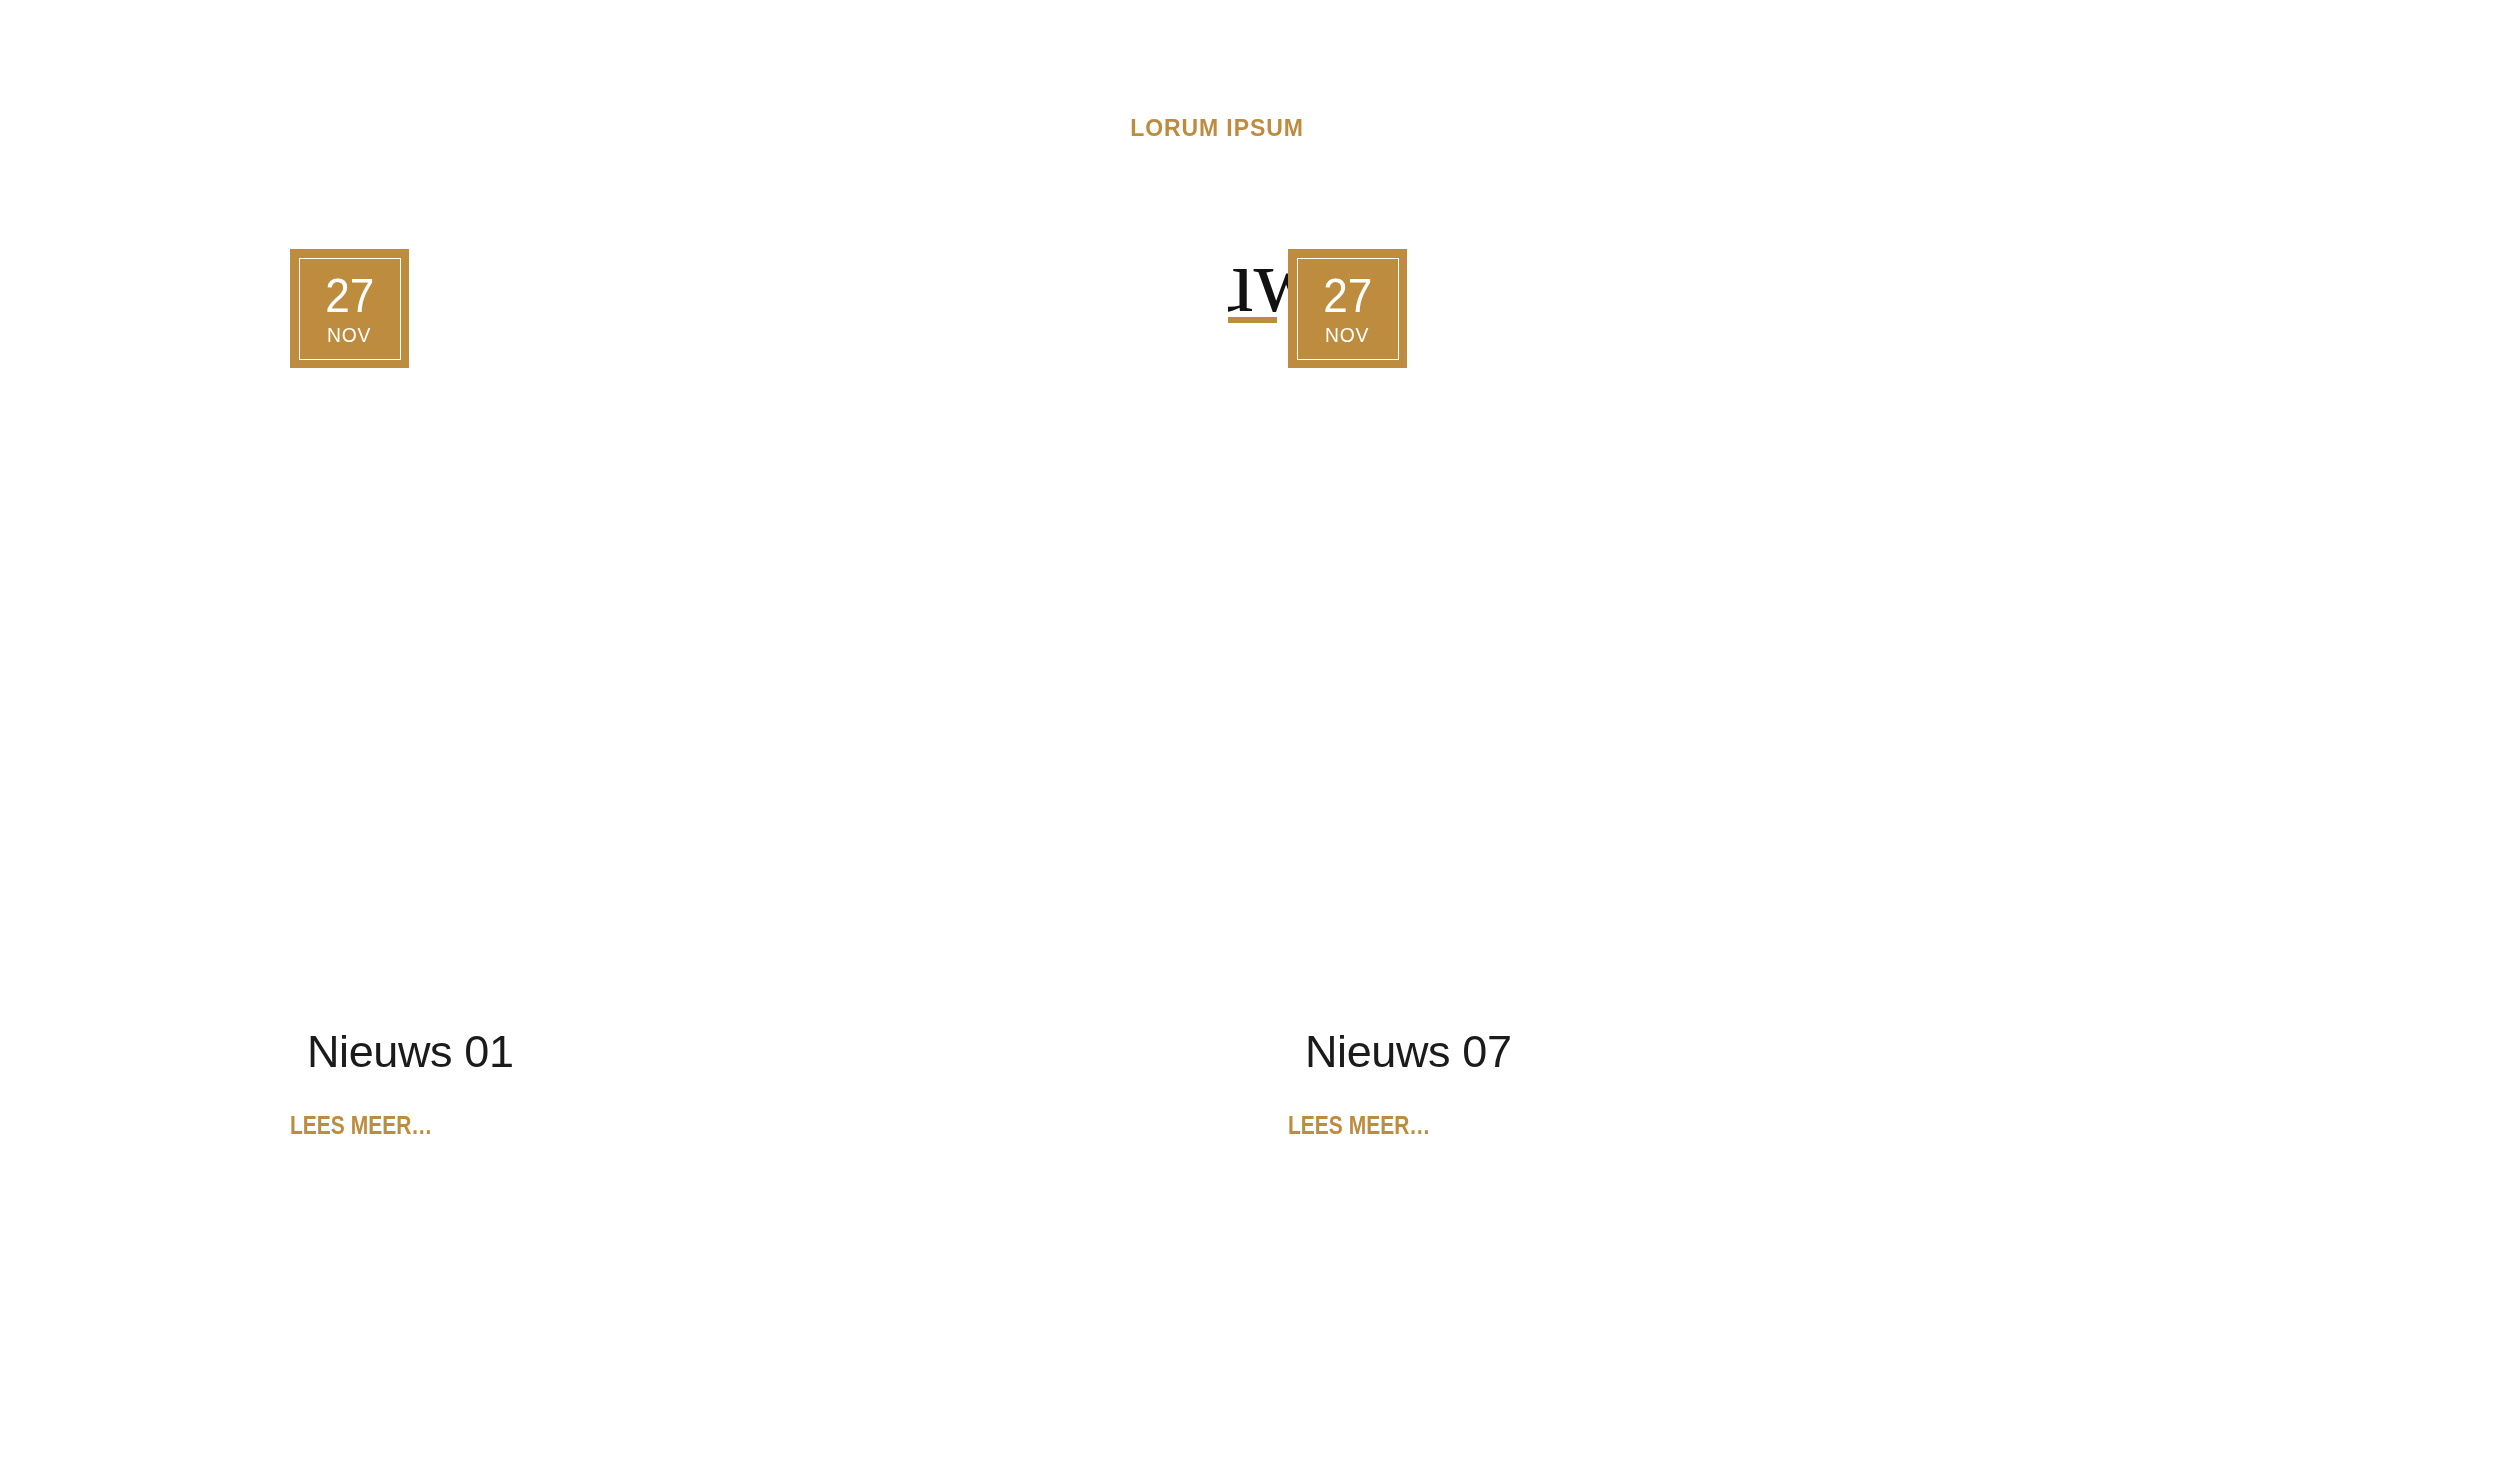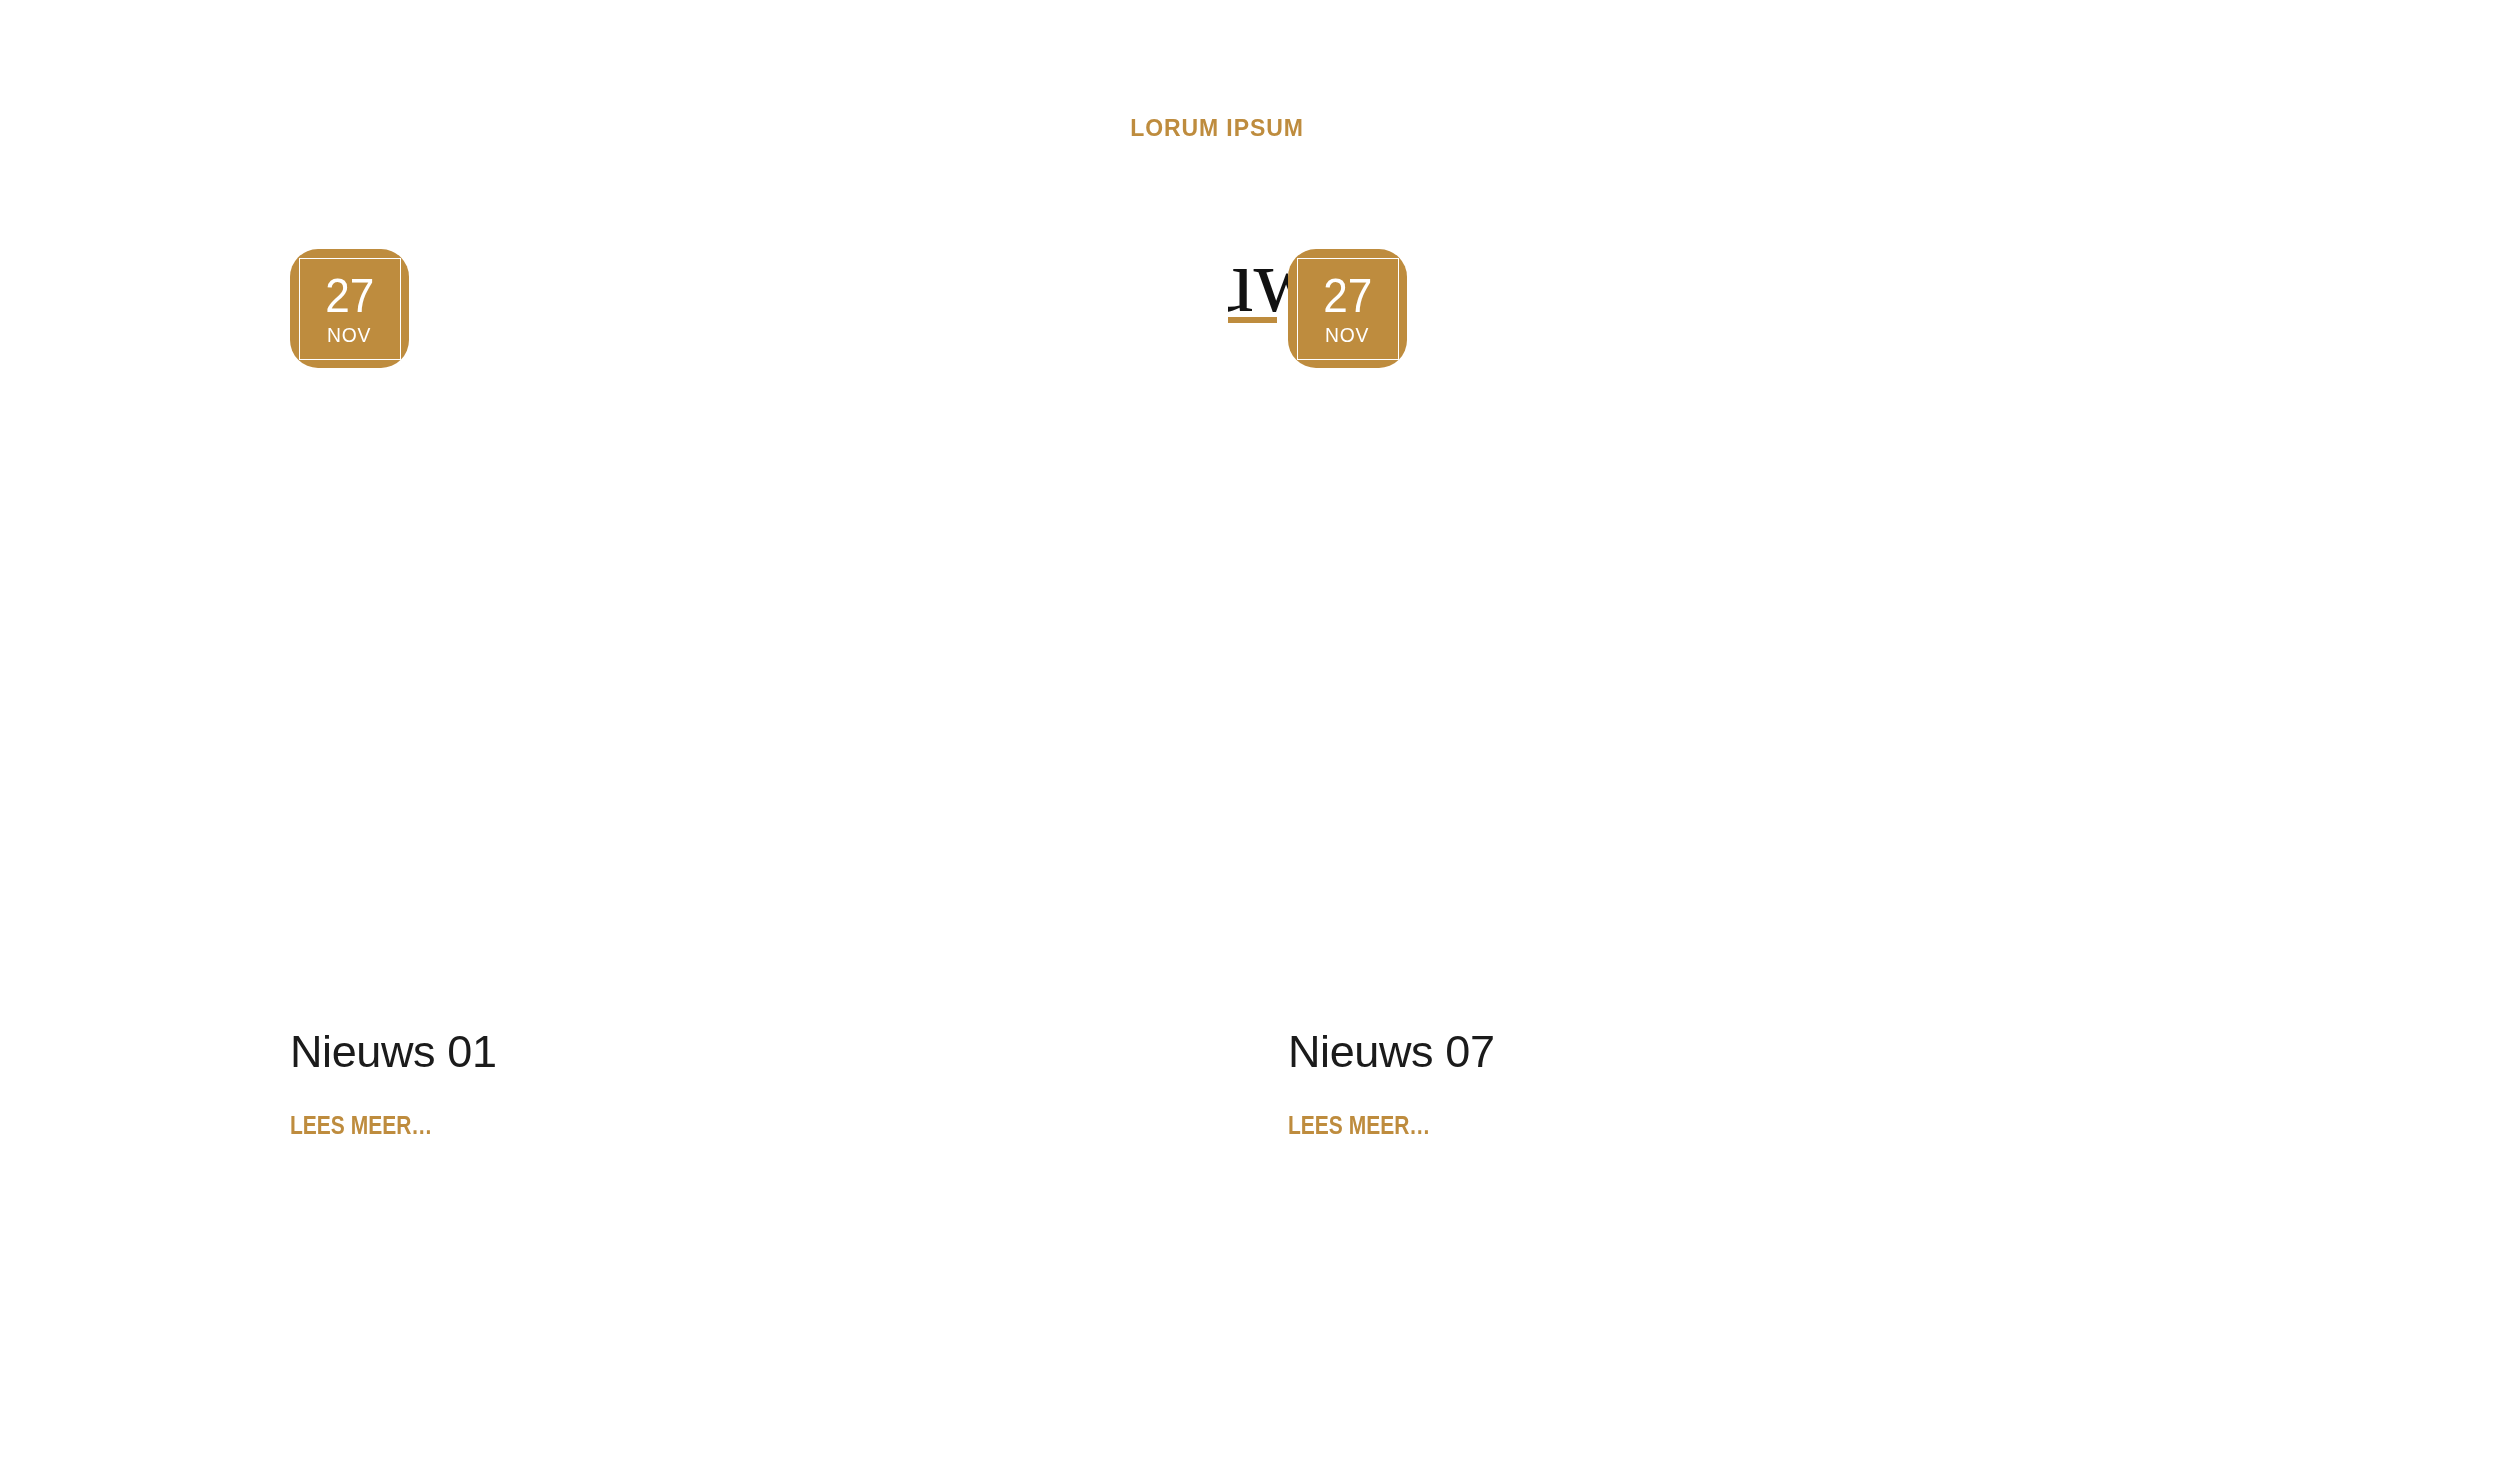--- a/index.html
+++ b/index.html
@@ -73,21 +73,20 @@
     top: 0;
     left: 0;
     width: 119px;
     height: 119px;
     background: #be8c3e;
     display: flex;
     flex-direction: column;
     align-items: center;
     justify-content: center;
     z-index: 2;
-    border-radius: 28px;
   }
   .badge-frame {
     position: absolute;
     top: 8.5px;
     left: 8.5px;
     right: 8.5px;
     bottom: 8.5px;
     border: 1.7px solid #ffffff;
     pointer-events: none;
   }
@@ -105,21 +104,21 @@
     font-size: 21px;
     font-weight: 500;
     letter-spacing: 0.9px;
     line-height: 1;
     color: #ffffff;
     transform: scaleX(0.92);
   }
 
   .card-title {
     position: absolute;
-    left: 0;
+    left: 17px;
     top: 780px;
     margin: 0;
     font-size: 45px;
     font-weight: 500;
     line-height: 1;
     letter-spacing: -0.4px;
     color: #1b1b1b;
     white-space: nowrap;
     cursor: pointer;
   }

